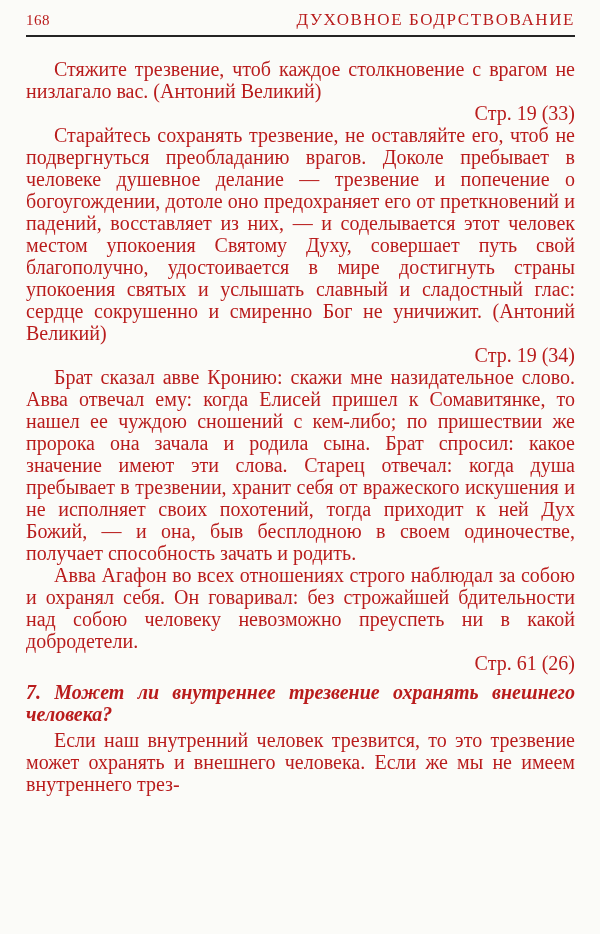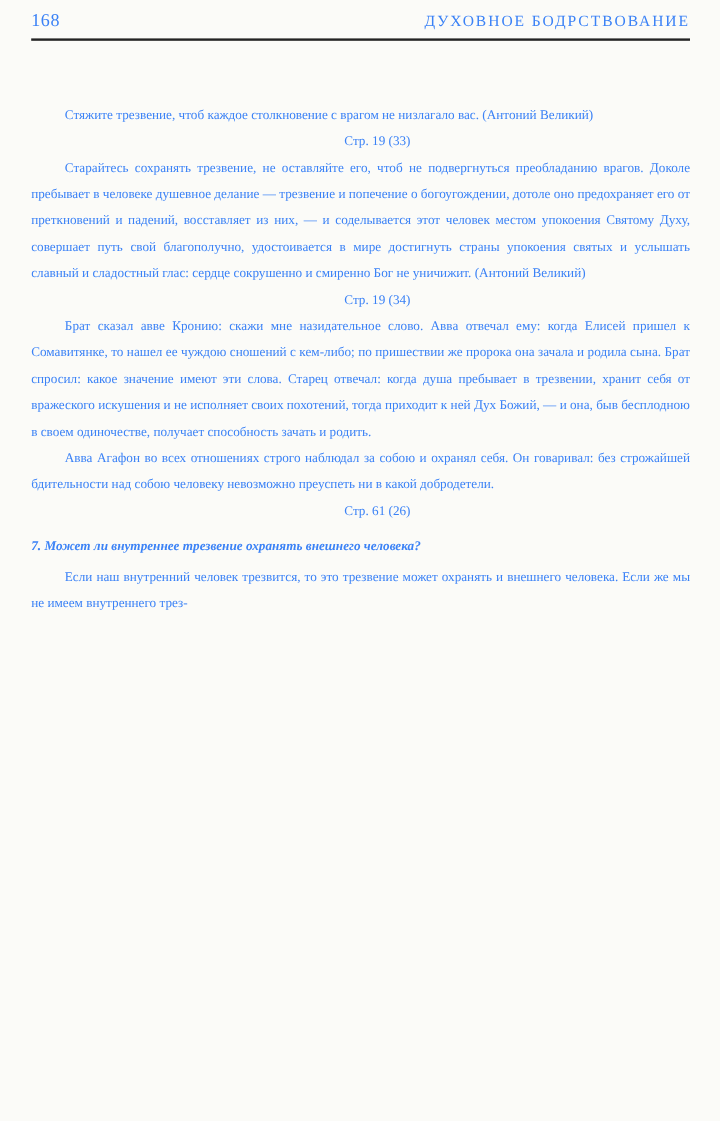--- a/index.html
+++ b/index.html
@@ -7,59 +7,58 @@
     padding: 0;
     background: #e9e9e7;
   }
   .page {
     position: relative;
     width: 600px;
     height: 934px;
     margin: 0 auto;
     box-sizing: border-box;
     background: #fbfbf8;
-    color: #3b82f6;
+    color: #b91c1c;
     font-family: "Liberation Serif", "DejaVu Serif", serif;
     padding: 10px 25px 0 26px;
     overflow: hidden;
   }
   .running-header {
     display: flex;
     justify-content: space-between;
     align-items: baseline;
     padding-bottom: 5px;
     border-bottom: 2px solid #242424;
   }
   .page-number {
     font-size: 15px;
     letter-spacing: 0.5px;
   }
   .running-title {
-    font-size: 13px;
+    font-size: 17px;
     letter-spacing: 1.6px;
     text-transform: uppercase;
   }
   .page-body {
     padding-top: 21px;
-    font-size: 11px;
+    font-size: 20px;
     line-height: 22px;
     text-align: justify;
     hyphens: auto;
-    margin-top: 30px;
     -webkit-hyphens: auto;
   }
   .page-body p {
     margin: 0;
   }
   p.body {
     text-indent: 28px;
   }
   p.ref {
     text-indent: 28px;
-    text-align: center;
+    text-align: right;
   }
   p.heading {
     font-weight: bold;
     font-style: italic;
     margin: 7px 0 4px 0;
     text-indent: 0;
   }
 </style>
 </head>
 <body>

